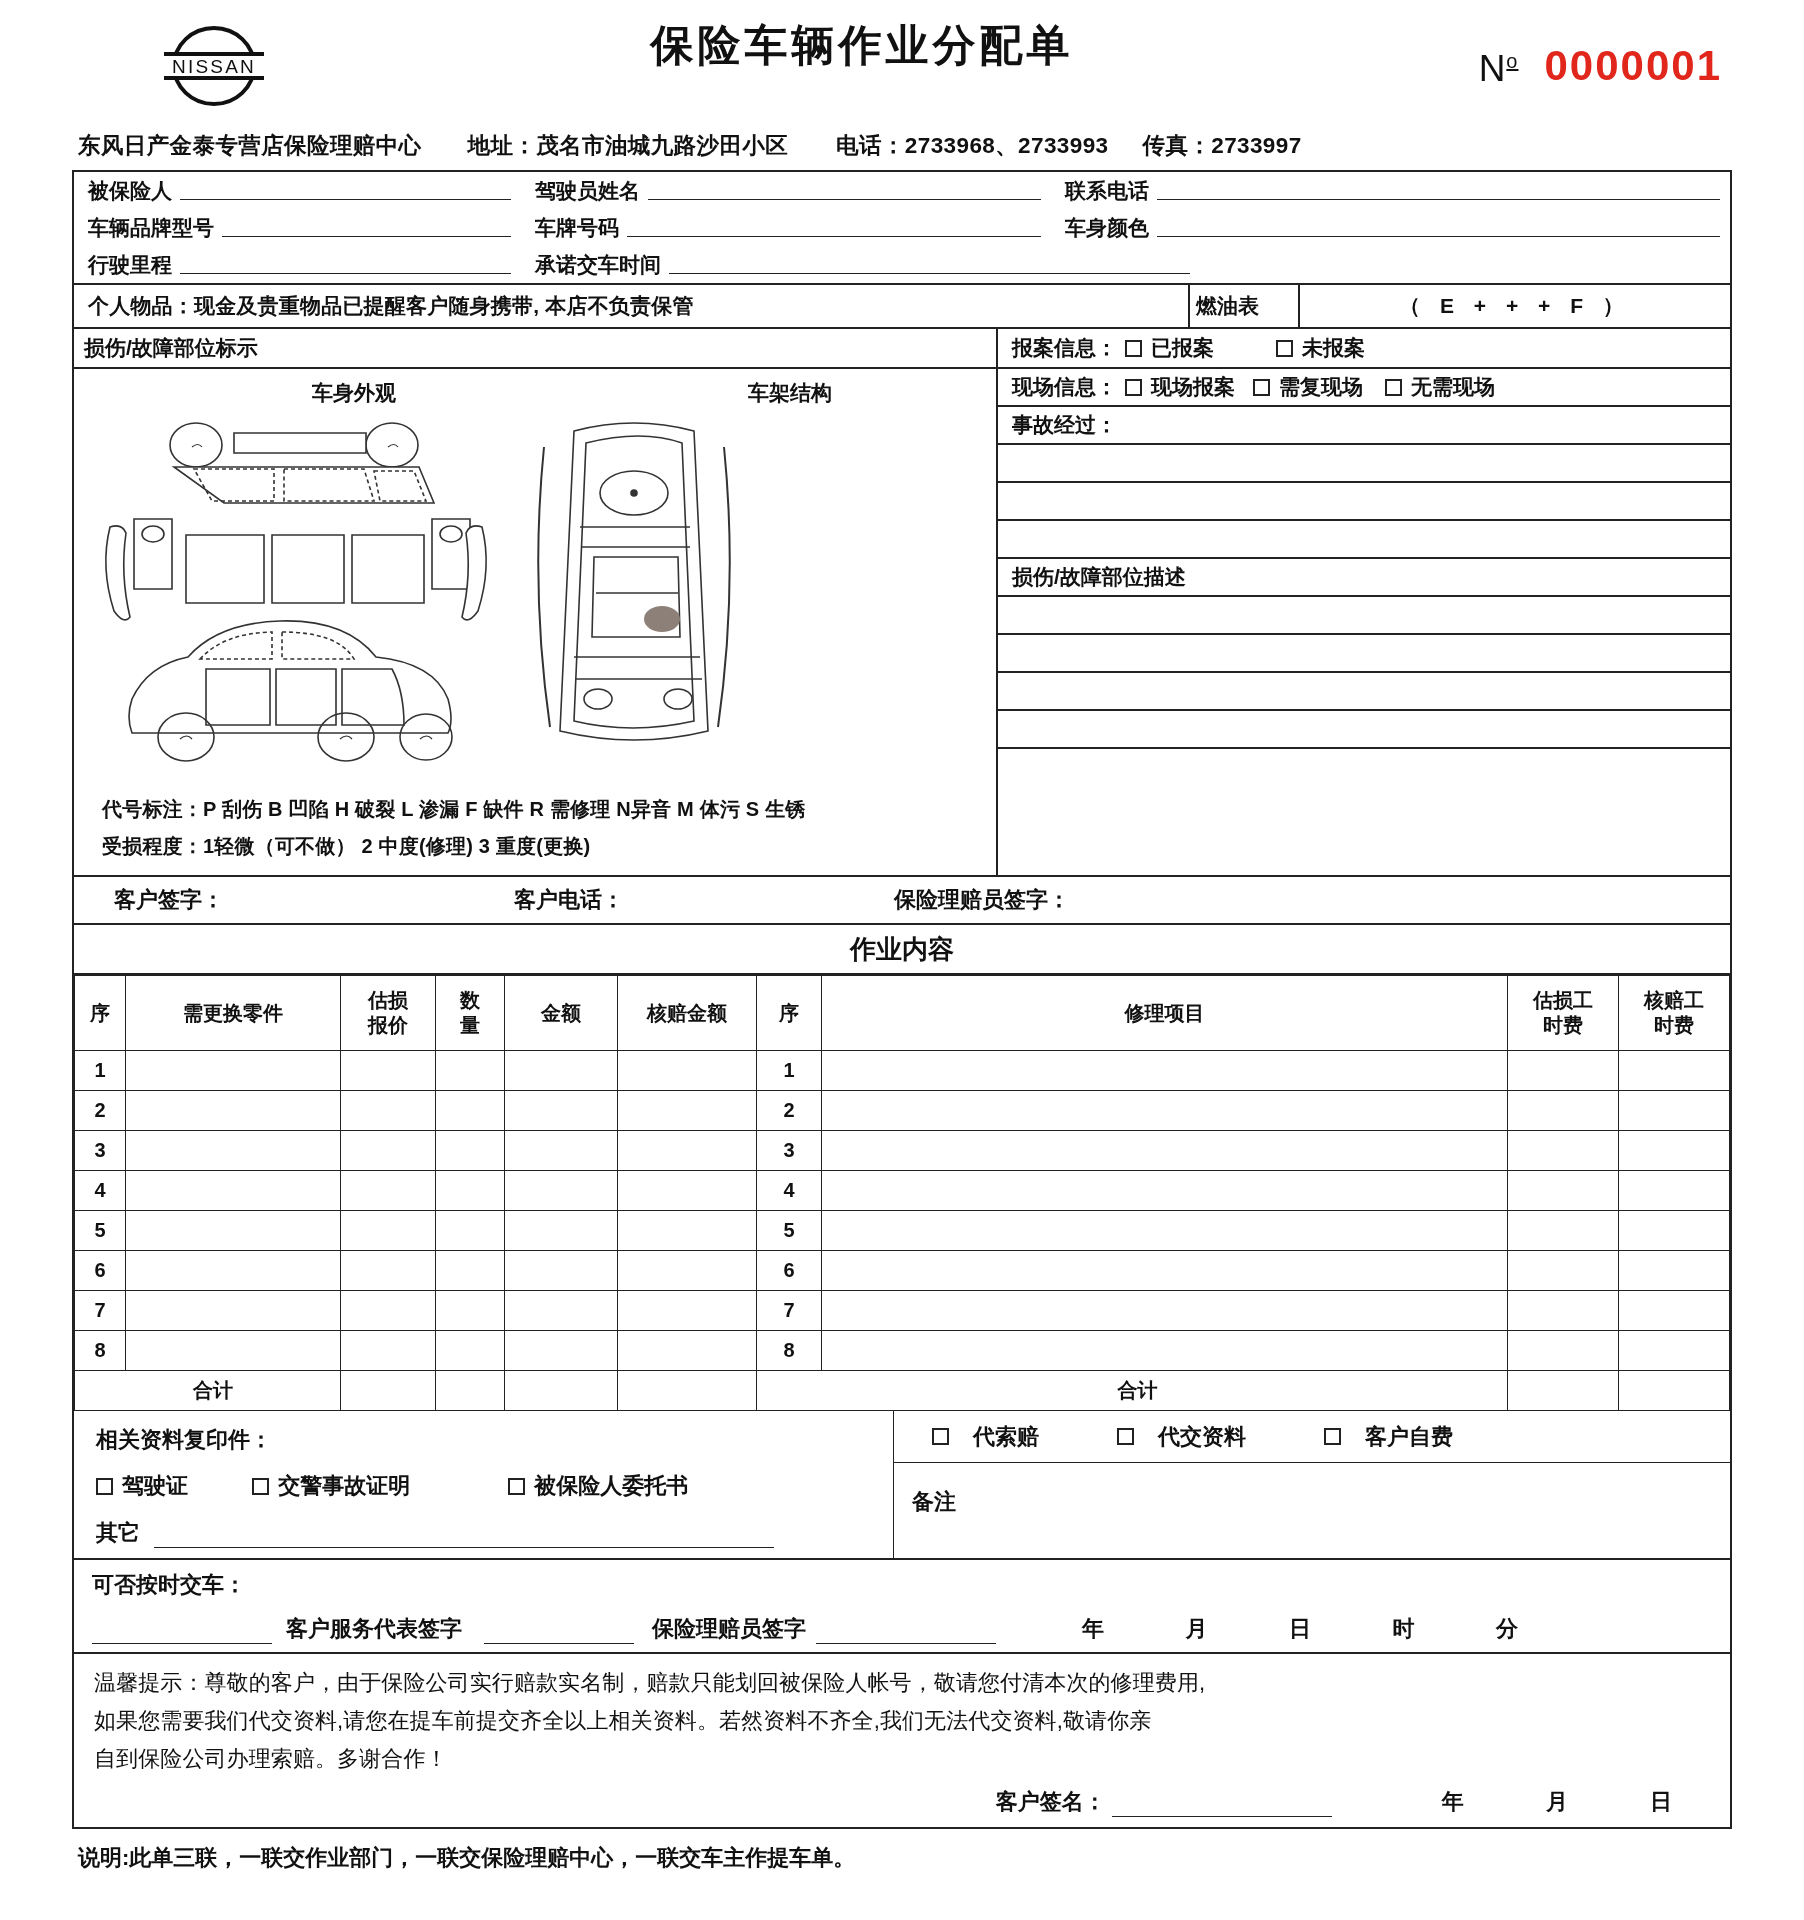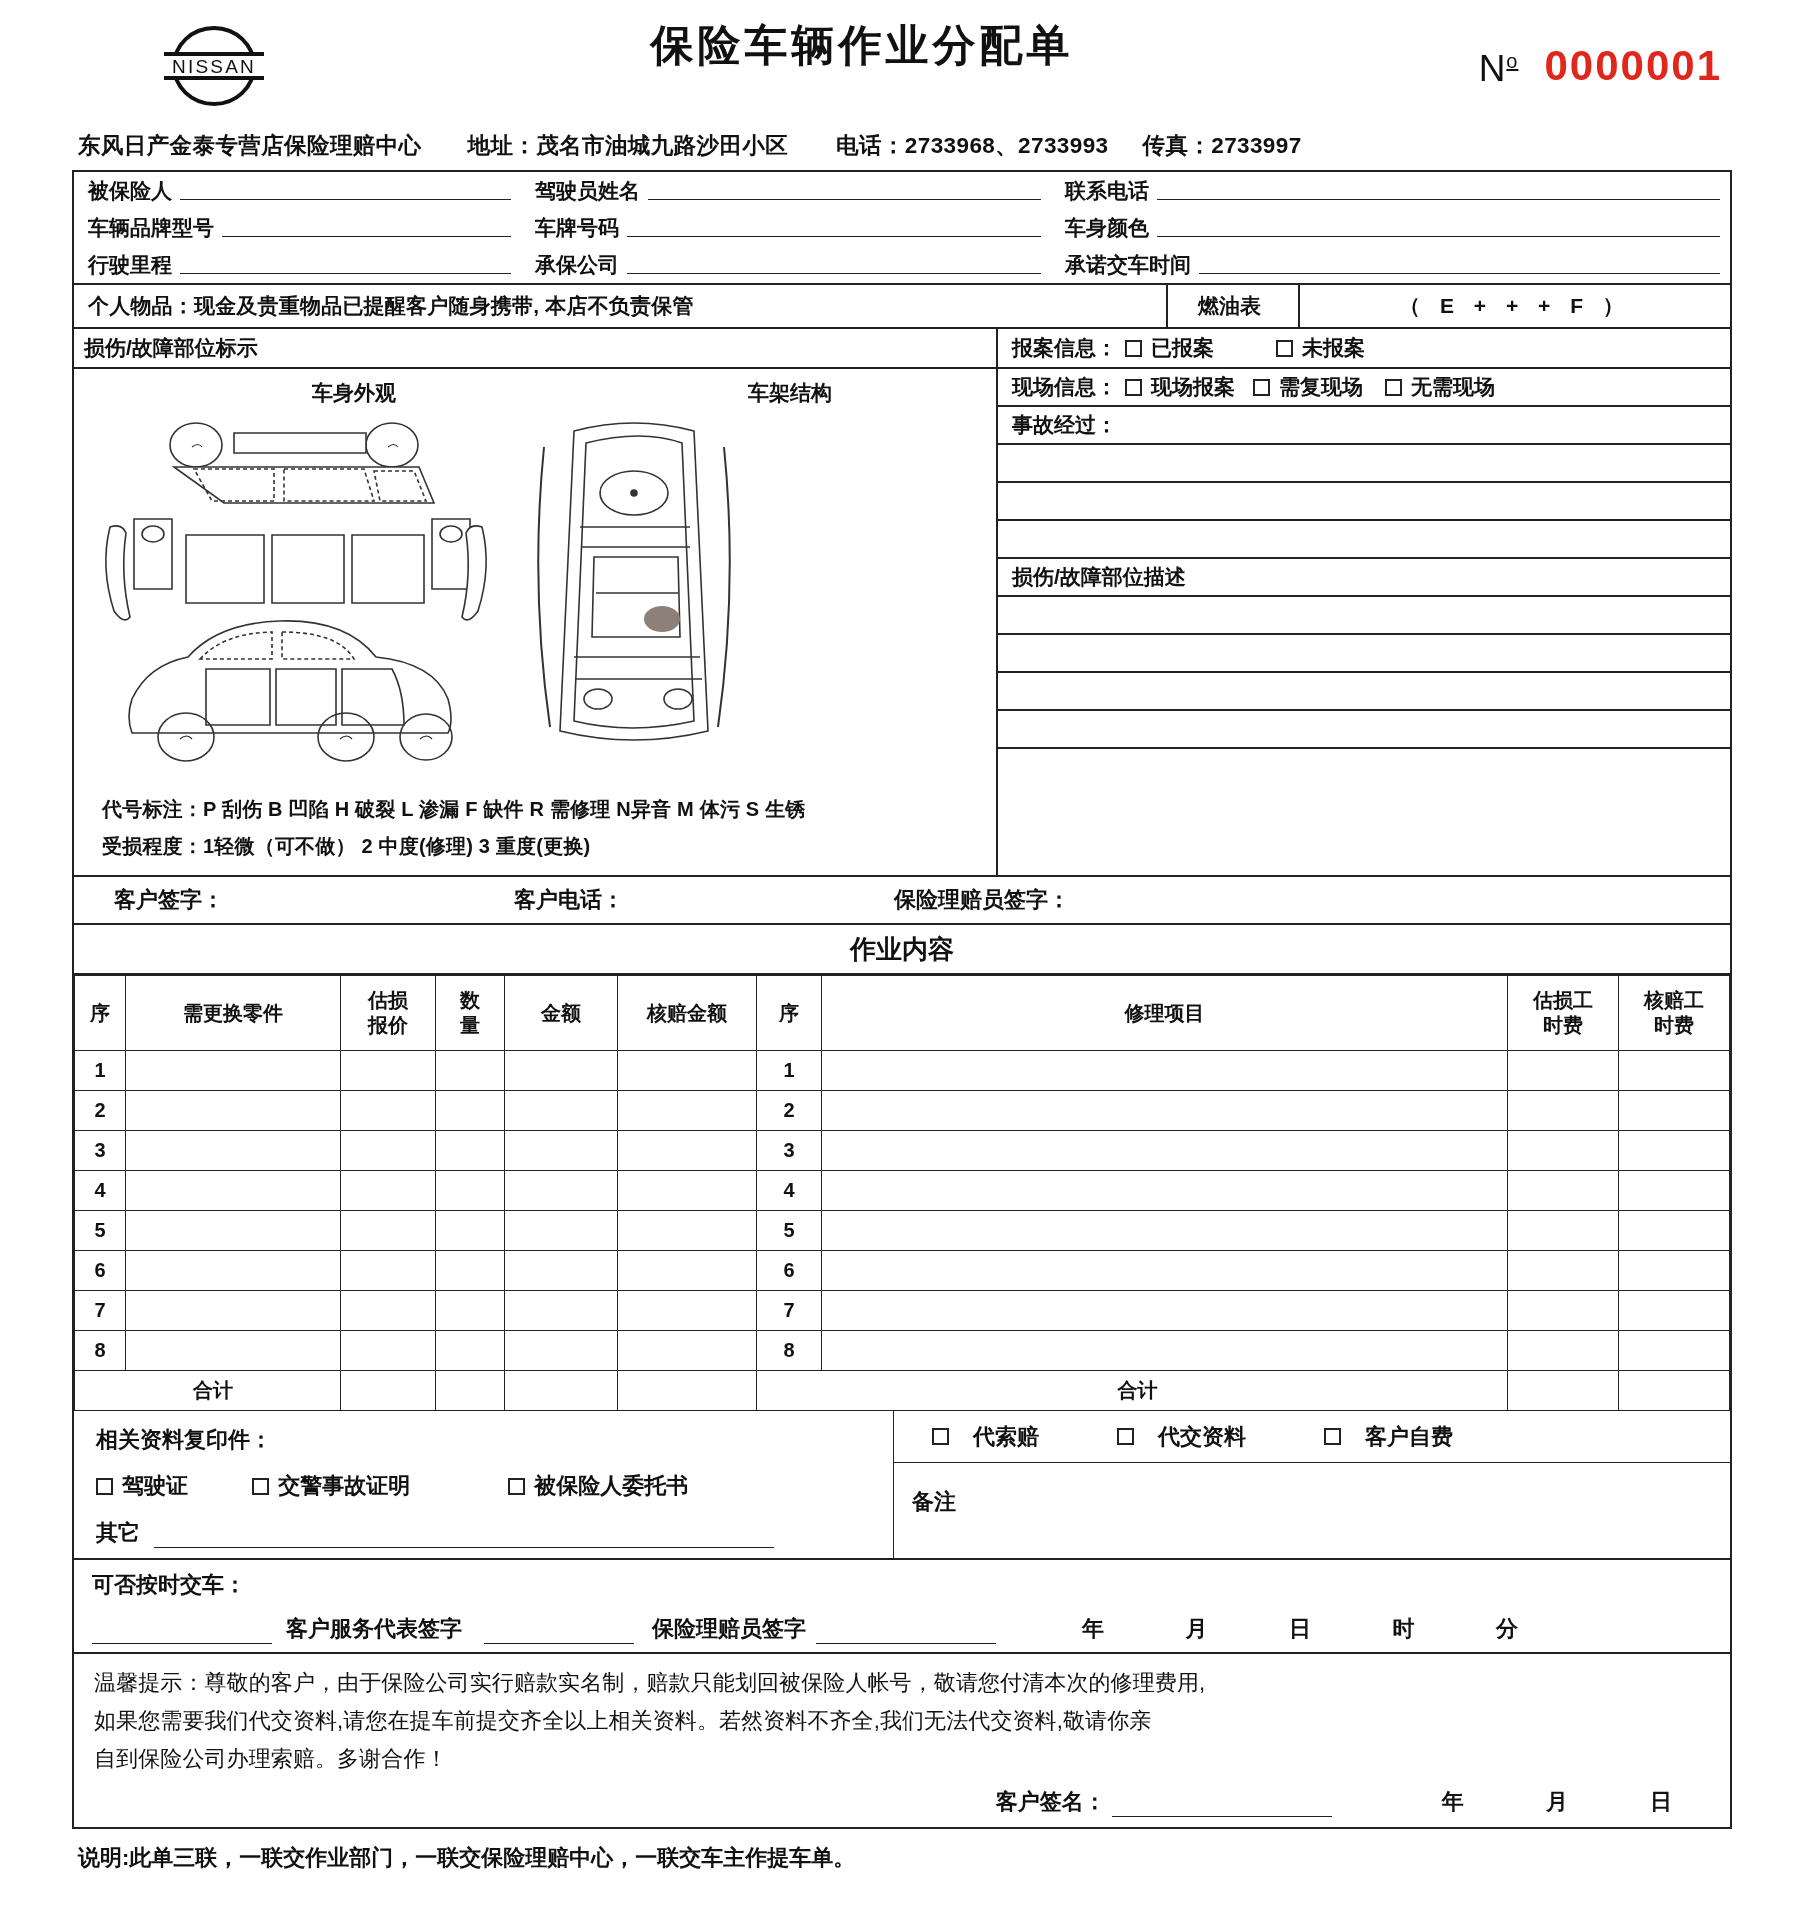--- a/index.html
+++ b/index.html
@@ -38,21 +38,21 @@
   
   .idrow{display:flex;align-items:center;height:37px;font-size:21px;font-weight:700;}
   .idcell{display:flex;align-items:flex-end;white-space:nowrap;}
   .idcell .lbl{padding:0 6px 0 14px;}
   .ul{flex:1;border-bottom:1.6px solid #222;height:22px;margin:0 10px 5px 2px;}
   .c1{width:49%;}
 
   
   .pi{display:flex;height:42px;align-items:center;font-size:21px;font-weight:700;}
   .pi .left{flex:1;padding-left:14px;letter-spacing:.2px;}
-  .pi .fuel{width:134px;padding-left:30px;box-sizing:border-box;}
+  .pi .fuel{width:112px;padding-left:6px;box-sizing:border-box;}
   .pi .gauge{flex:0 0 430px;text-align:center;font-size:21px;letter-spacing:7px;}
 
   
   .dmrow{display:flex;height:38px;align-items:center;font-size:21px;font-weight:700;}
   .dmrow .left{padding-left:10px;}
   .chk{display:inline-block;width:17px;height:17px;border:2px solid #222;margin:0 9px 0 0;vertical-align:-2px;box-sizing:border-box;}
 
   
   .mid{display:flex;}
   .diagram{width:924px;box-sizing:border-box;border-right:2px solid #222;position:relative;}
@@ -186,24 +186,20 @@
           <span class="ul"></span>
         </div>
         <div class="idcell" style="width:41%">
           <span class="lbl">车身颜色</span>
           <span class="ul"></span>
         </div>
       </div>
       <div class="idrow bb">
         <div class="idcell" style="width:27%">
           <span class="lbl">行驶里程</span>
-          <span class="ul"></span>
-        </div>
-        <div class="idcell" style="width:32%">
-          <span class="lbl">承保公司</span>
           <span class="ul"></span>
         </div>
         <div class="idcell" style="width:41%">
           <span class="lbl">承诺交车时间</span>
           <span class="ul"></span>
         </div>
       </div>
     </div>
 
     <div class="pi bb">

